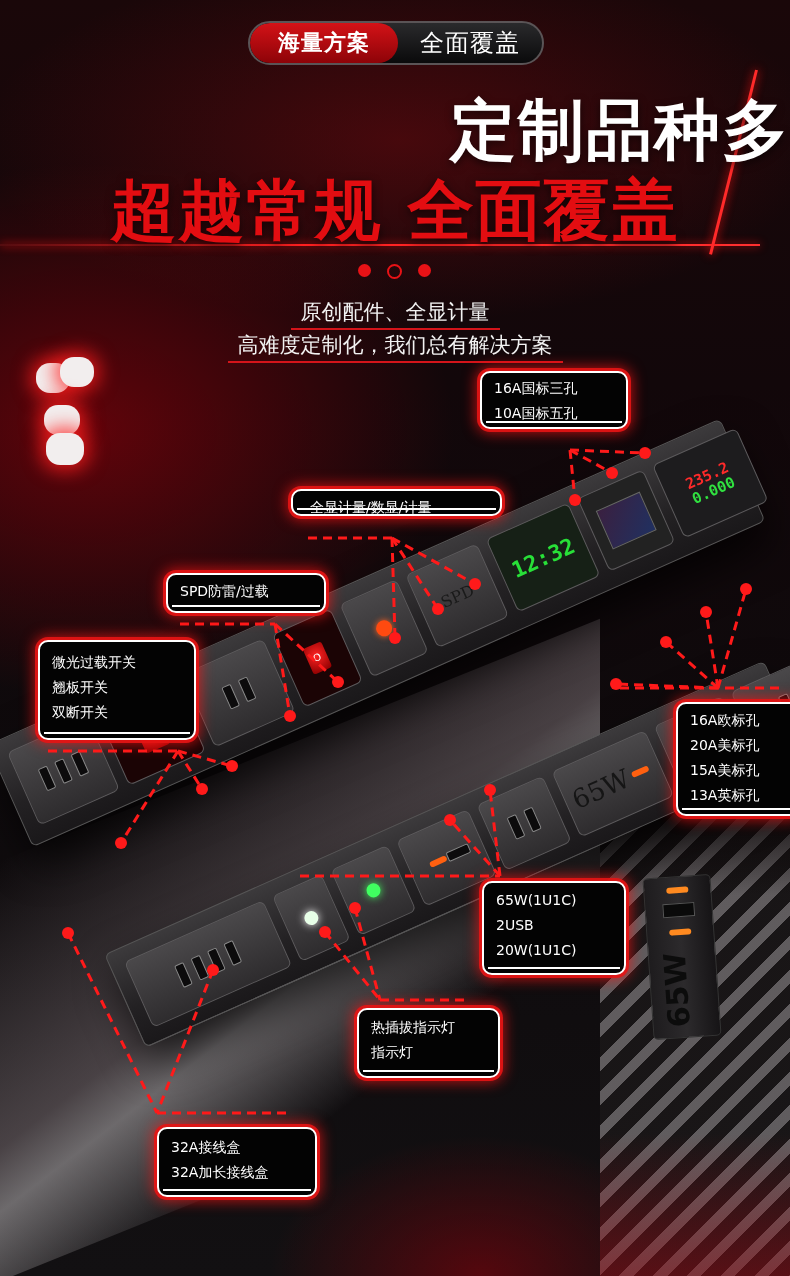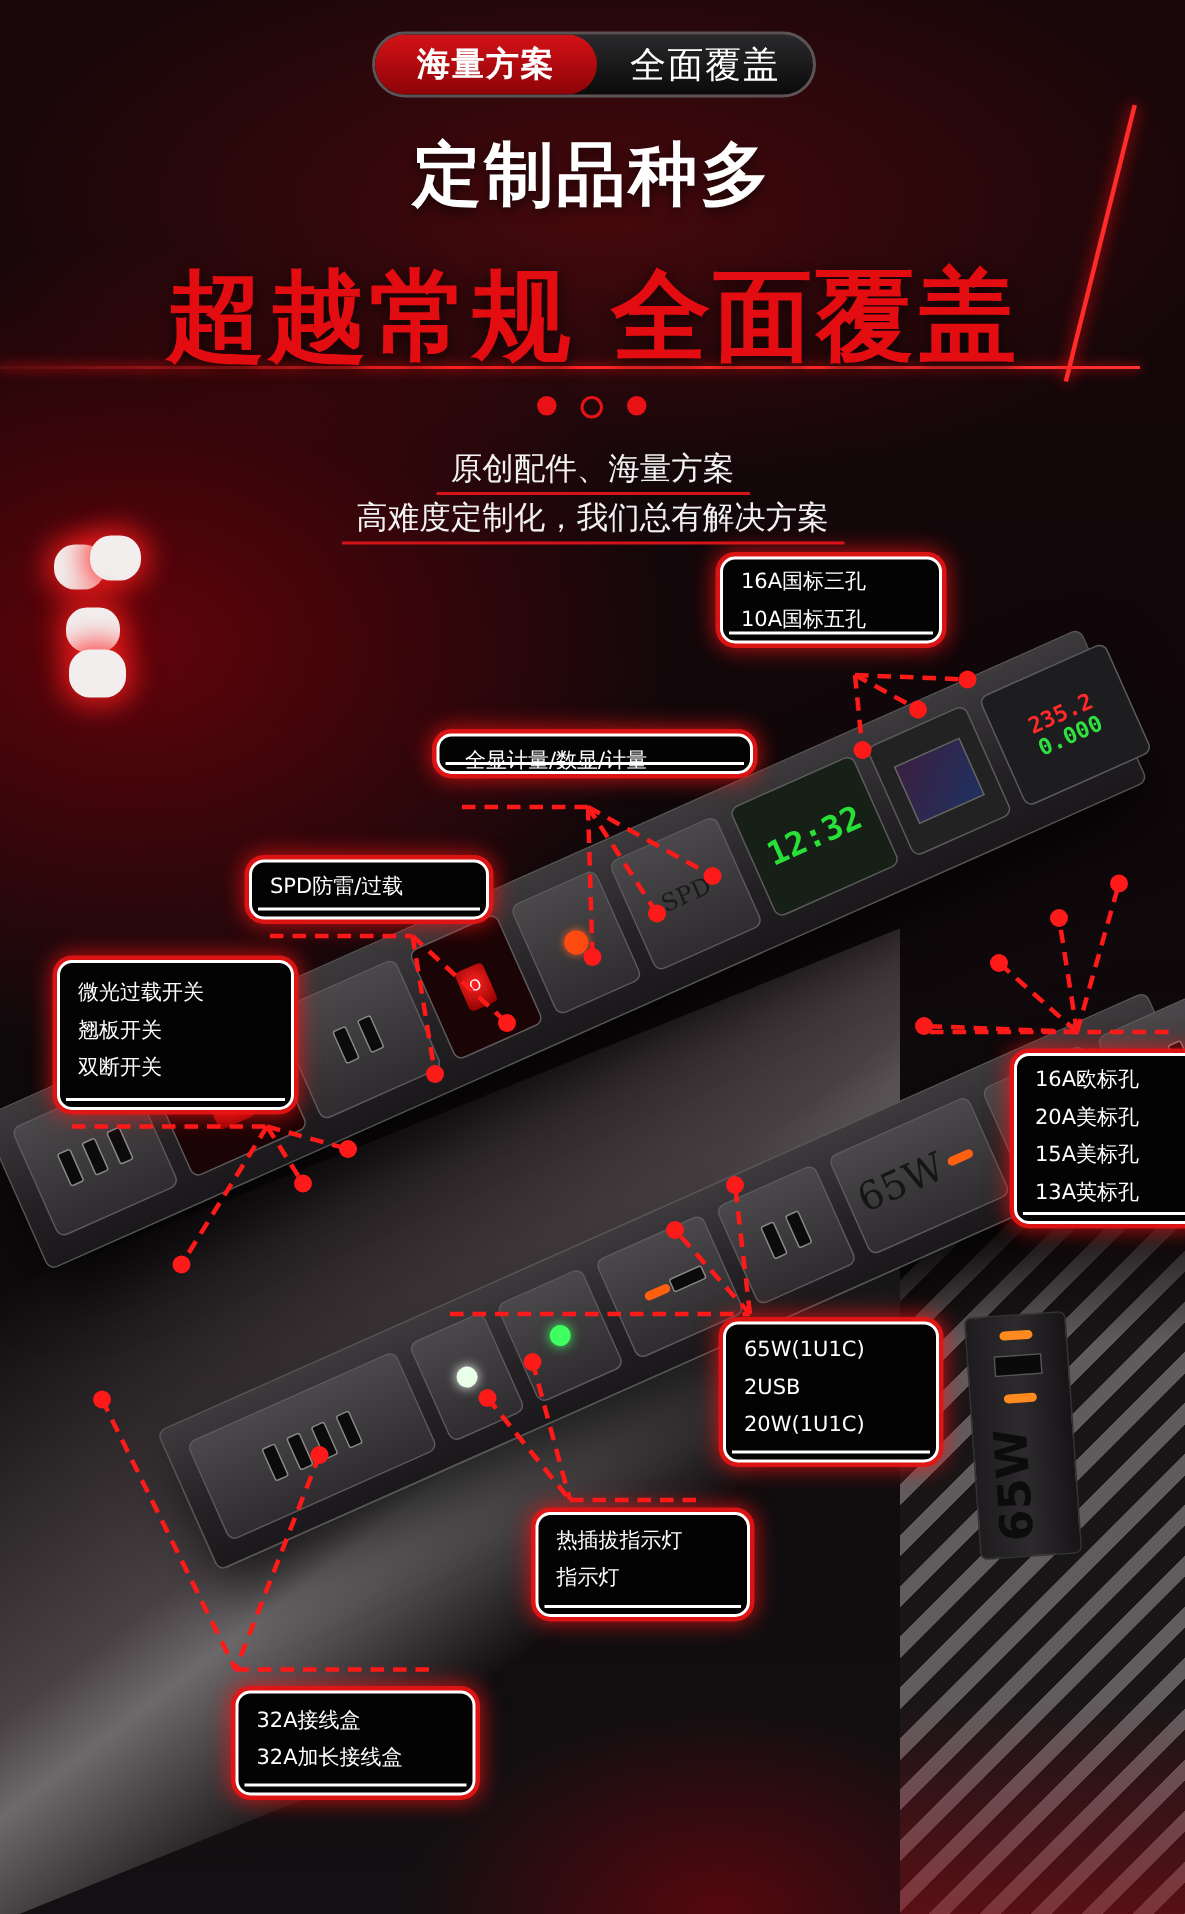--- a/index.html
+++ b/index.html
@@ -47,21 +47,21 @@
   
   .charger { position:absolute; left:648px; top:876px; width:66px; height:160px; background:linear-gradient(90deg,#1e1c1e,#2c2a2c 50%,#161416); border:1px solid #333; border-radius:5px; transform:rotate(-4deg); }
   .charger .port { position:absolute; left:22px; width:22px; height:6px; border-radius:3px; background:#ff8a20; }
   .charger .usb { position:absolute; left:17px; top:26px; width:30px; height:12px; background:#0a0a0a; border:1px solid #555; }
   .charger .cap { position:absolute; left:8px; top:80px; color:#0c0c0c; font-size:30px; font-weight:bold; transform:rotate(-90deg); transform-origin:left top; top:150px; }
 
   
   .pill { position:absolute; left:248px; top:21px; width:292px; height:40px; border-radius:22px; background:linear-gradient(180deg,#2a2a2c,#0a0a0b); border:2px solid #5a5456; overflow:hidden; display:flex; }
   .pill-left { width:148px; background:linear-gradient(180deg,#d41217,#8d0308); border-radius:20px; color:#fff; font-weight:bold; font-size:22px; display:flex; align-items:center; justify-content:center; letter-spacing:1px; }
   .pill-right { flex:1; color:#fff; font-size:24px; display:flex; align-items:center; justify-content:center; letter-spacing:1px; }
-  .title1 { position:absolute; left:0; width:790px; top:86px; text-align:center; color:#ffffff; font-weight:bold; font-size:46px; letter-spacing:2px; text-shadow:0 3px 8px rgba(0,0,0,0.6); }
+  .title1 { position:absolute; left:0; width:790px; top:86px; text-align:right; color:#ffffff; font-weight:bold; font-size:66px; letter-spacing:2px; text-shadow:0 3px 8px rgba(0,0,0,0.6); }
   .title2 { position:absolute; left:0; width:790px; top:166px; text-align:center; color:#e30d11; font-weight:bold; font-size:66px; letter-spacing:2px; text-shadow:0 3px 10px rgba(0,0,0,0.7); }
   .dots { position:absolute; left:358px; top:264px; display:flex; gap:16px; }
   .dot { width:13px; height:13px; border-radius:50%; background:#e81216; }
   .dot.hollow { background:transparent; border:2px solid #e81216; width:11px; height:11px; }
   .sub { position:absolute; left:0; width:790px; text-align:center; color:#f2f2f2; font-size:21px; }
   .sub span { display:inline-block; border-bottom:2px solid #d4141a; padding:0 10px 2px; }
   .sub1 { top:298px; }
   .sub2 { top:331px; }
 
   
@@ -236,21 +236,21 @@
   </div>
   <div class="title1">定制品种多</div>
   <div class="title2">超越常规 全面覆盖</div>
 
   <div class="dots">
     <div class="dot"></div>
     <div class="dot hollow"></div>
     <div class="dot"></div>
   </div>
 
-  <div class="sub sub1"><span>原创配件、海量方案</span></div>
+  <div class="sub sub1"><span>原创配件、全显计量</span></div>
   <div class="sub sub2"><span>高难度定制化，我们总有解决方案</span></div>
 
   <div class="callout" style="left:480px;top:371px;width:148px;height:58px;padding-top:3px;">
     <span class="line">16A国标三孔</span>
     <span class="line">10A国标五孔</span>
   </div>
 
   <div class="callout" style="left:291px;top:489px;width:211px;height:27px;padding-top:4px;padding-left:17px;">
     <span class="line">全显计量/数显/计量</span>
   </div>

